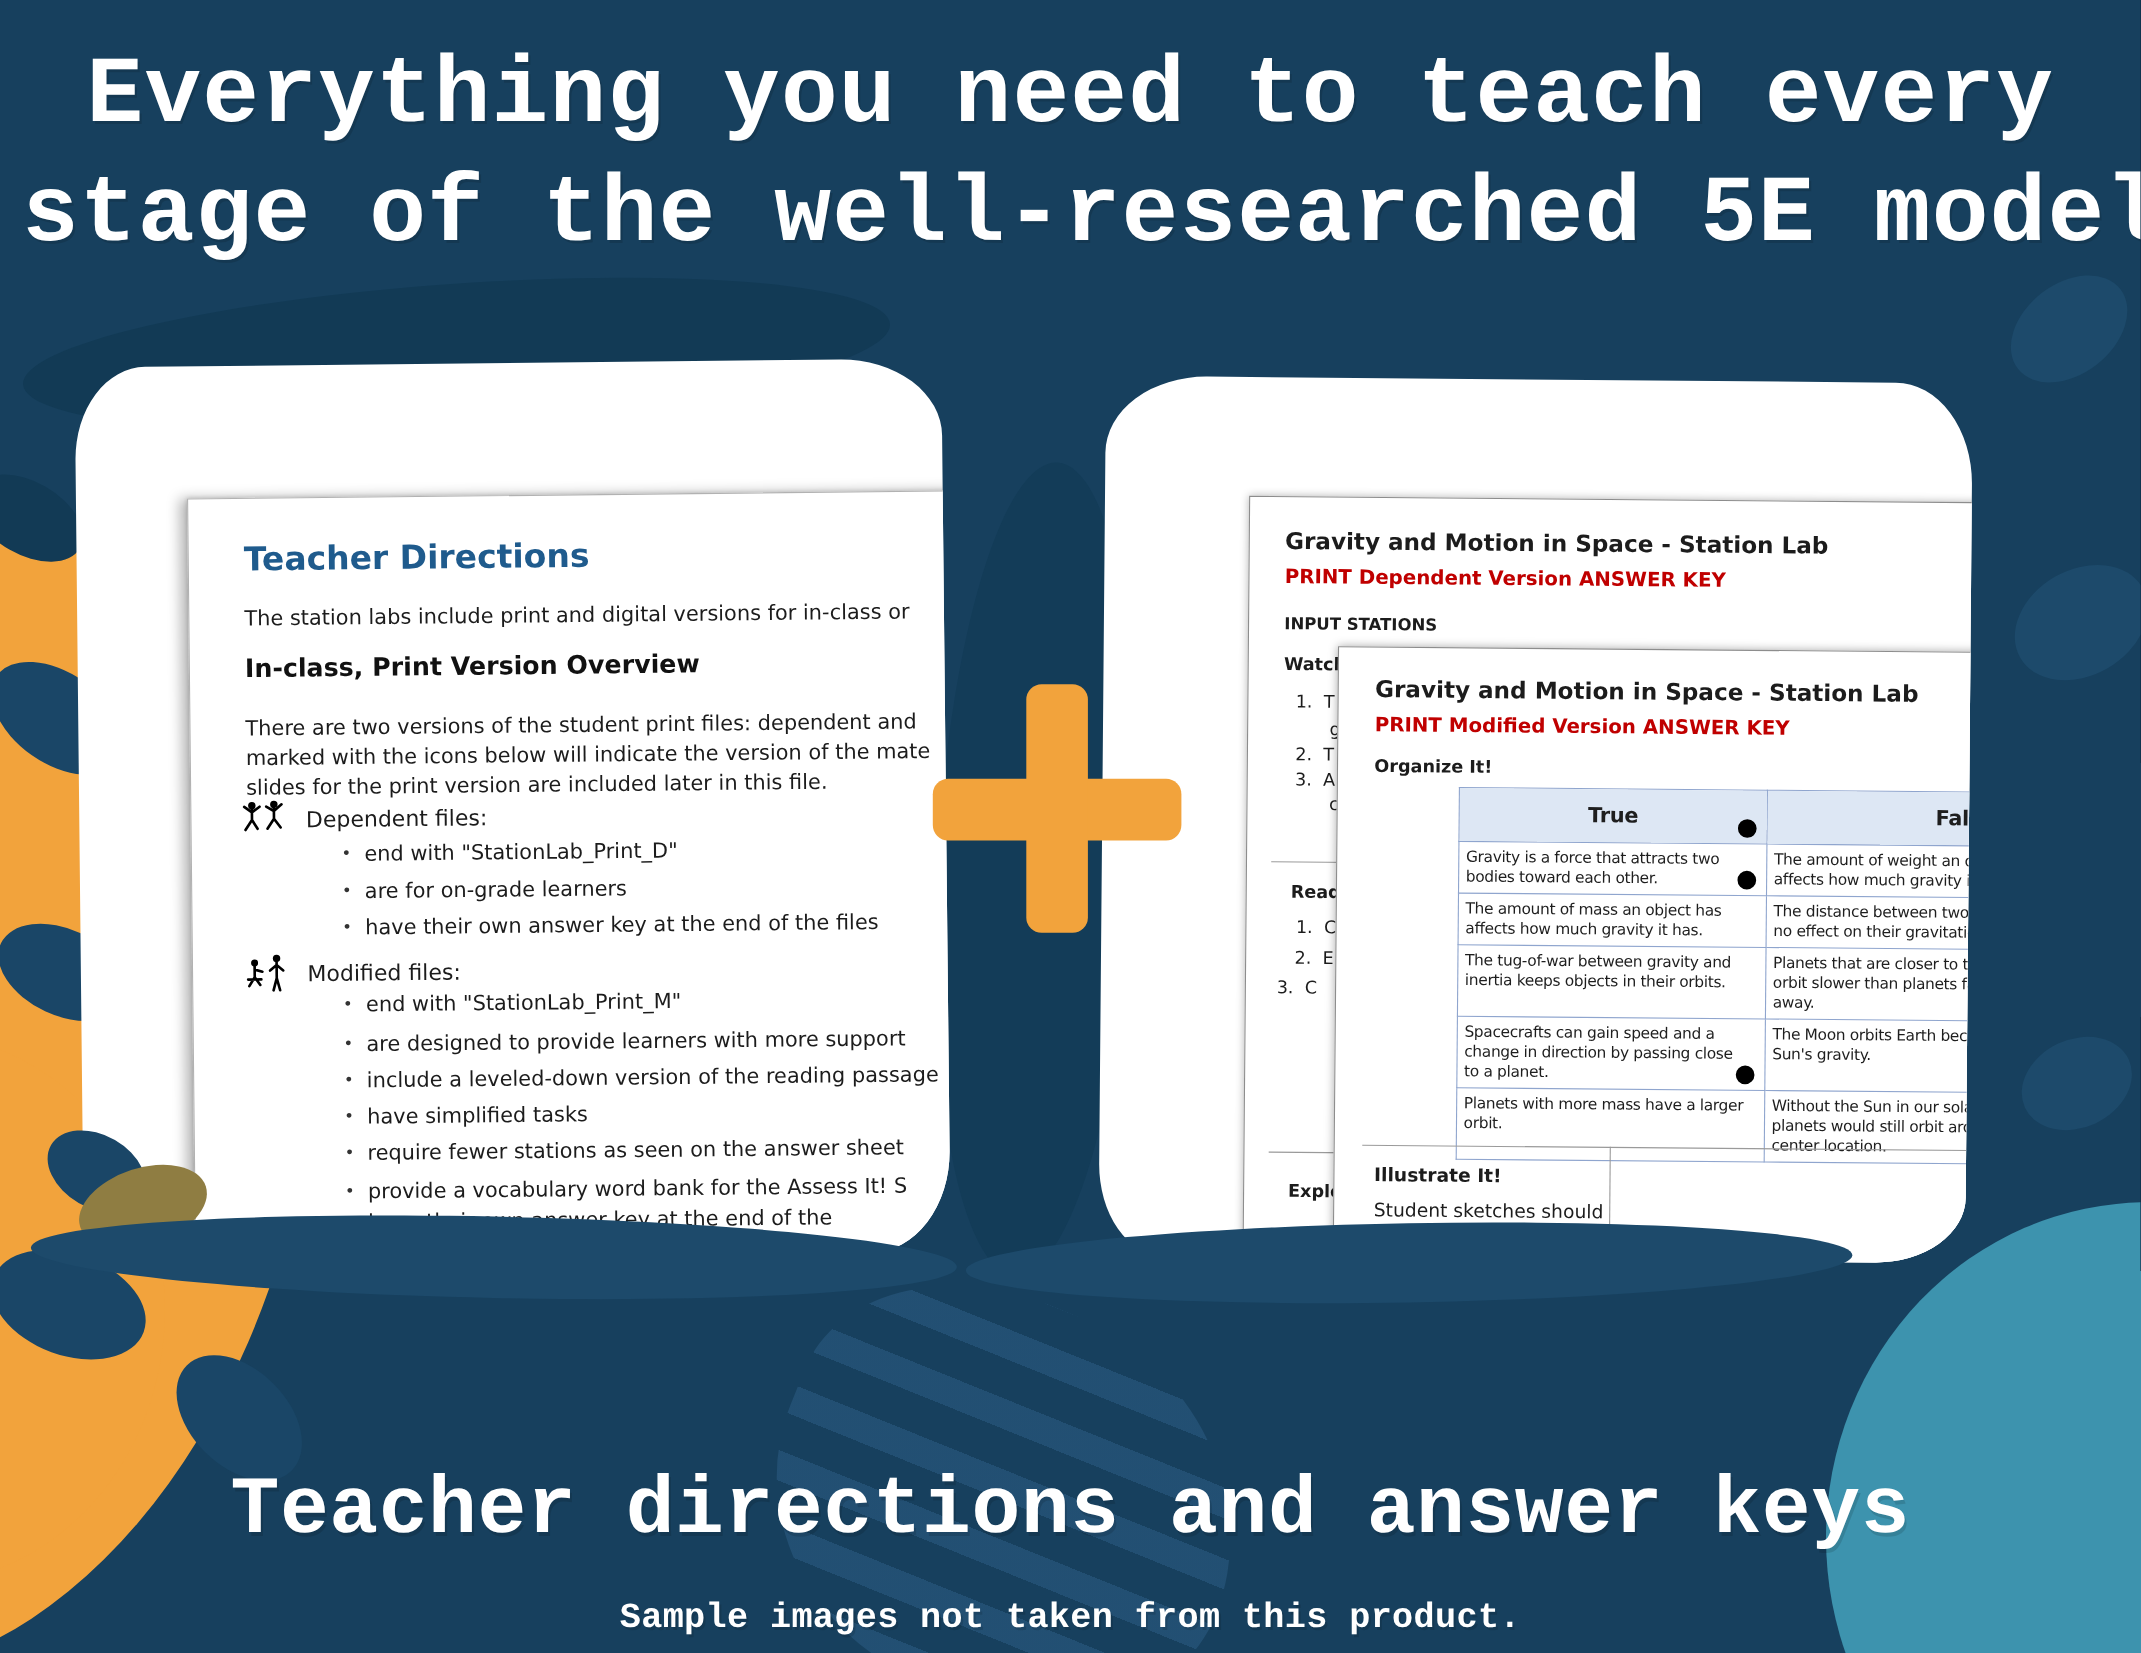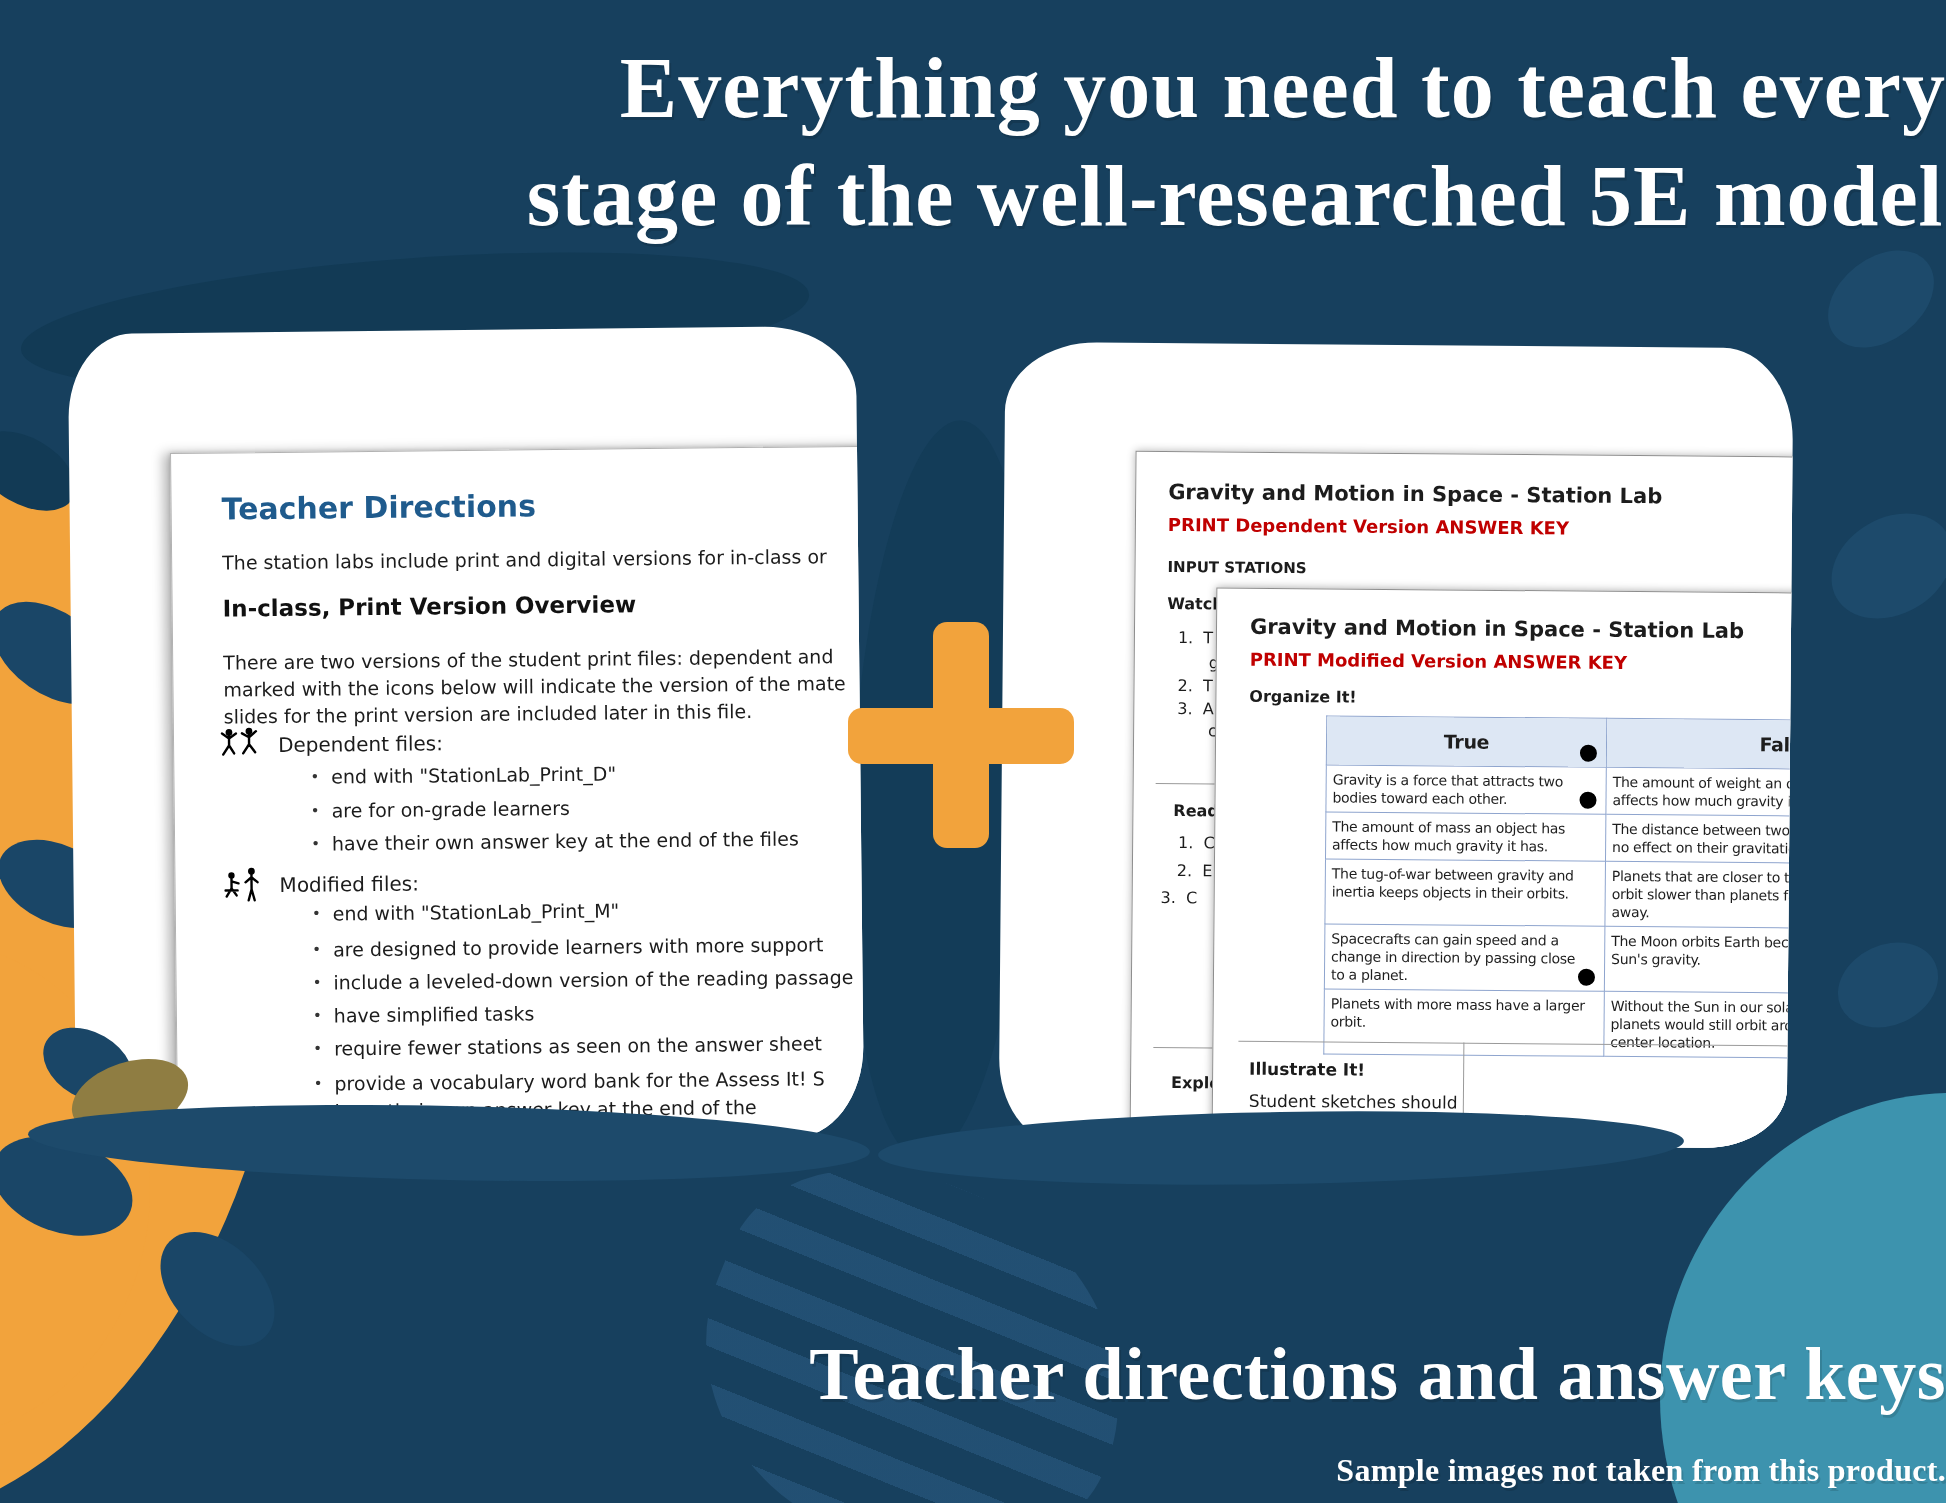--- a/index.html
+++ b/index.html
@@ -1,22 +1,22 @@
 <!DOCTYPE html>
 <html><head>
 <meta charset="utf-8">
 <style>
   html,body{margin:0;padding:0;background:#0d2b42;}
   #stage{position:relative;width:1946px;height:1503px;background:#17405E;overflow:hidden;
          font-family:"DejaVu Sans",sans-serif;}
   .abs{position:absolute;}
   .ell{position:absolute;border-radius:50%;}
   
-  .display{position:absolute;left:0;width:1946px;text-align:right;color:#ffffff;
-           font-family:Liberation Serif, serif;font-weight:700;white-space:nowrap;
+  .display{position:absolute;left:0;width:1946px;text-align:center;color:#ffffff;
+           font-family:Liberation Mono, monospace;font-weight:700;white-space:nowrap;
            text-shadow:2px 3px 0 rgba(0,0,0,0.12);z-index:9;}
   .h-top{font-size:86px;letter-spacing:1px;}
   .h-bottom{font-size:74px;letter-spacing:0.5px;}
   .h-note{font-size:32px;letter-spacing:0.3px;}
   
   .card{position:absolute;background:#ffffff;overflow:hidden;z-index:5;}
   #card-left{left:72px;top:330px;width:788px;height:812px;transform:rotate(-0.6deg);
              border-radius:64px 92px 72px 104px / 84px 70px 92px 60px;}
   #card-right{left:1002px;top:345px;width:788px;height:800px;transform:rotate(0.5deg);
               border-radius:92px 70px 82px 60px / 70px 92px 60px 84px;}

